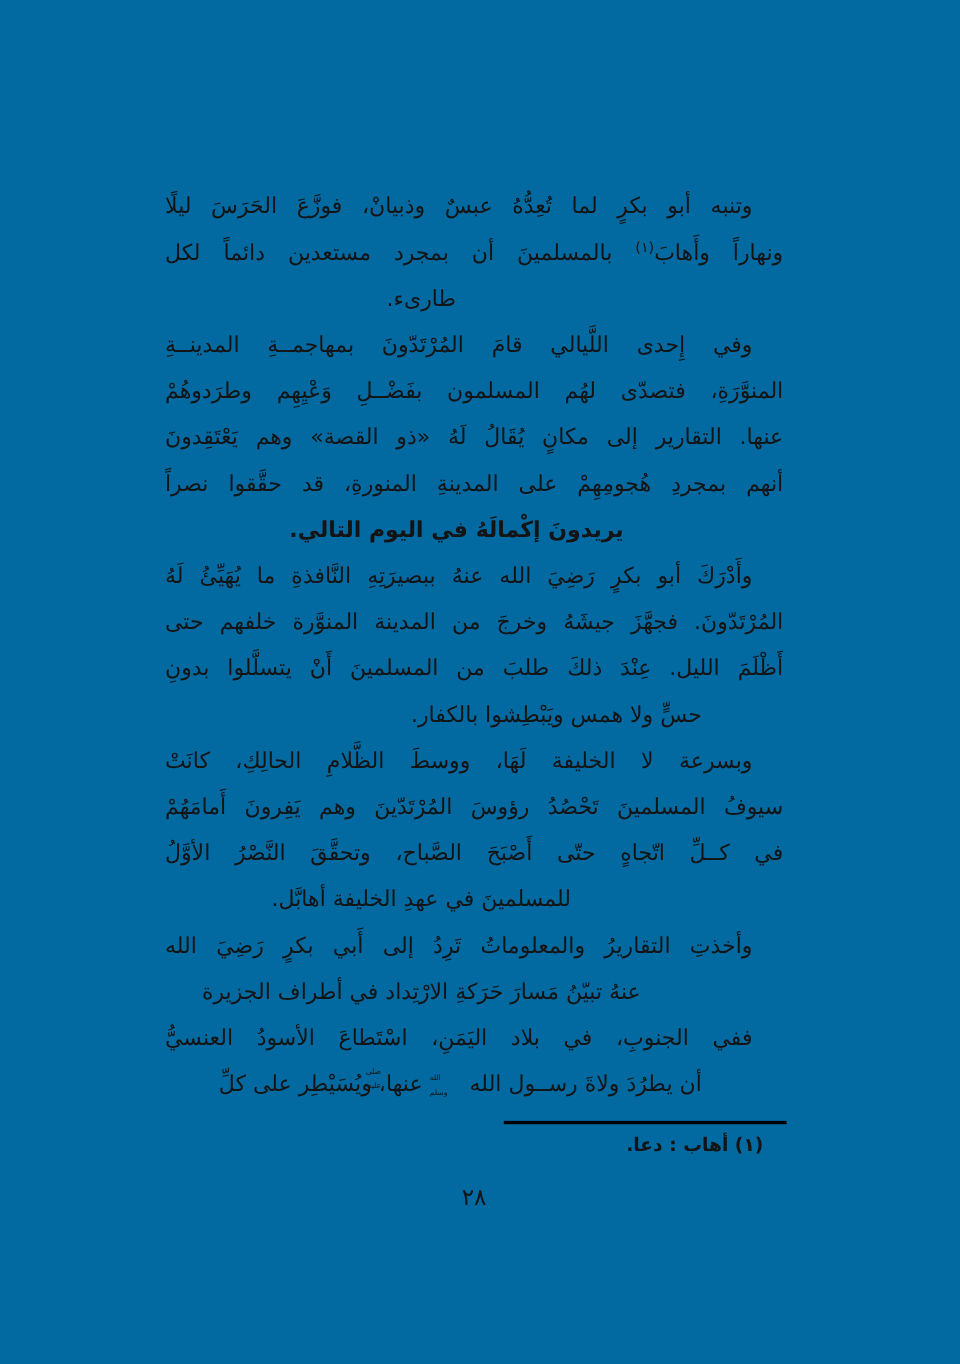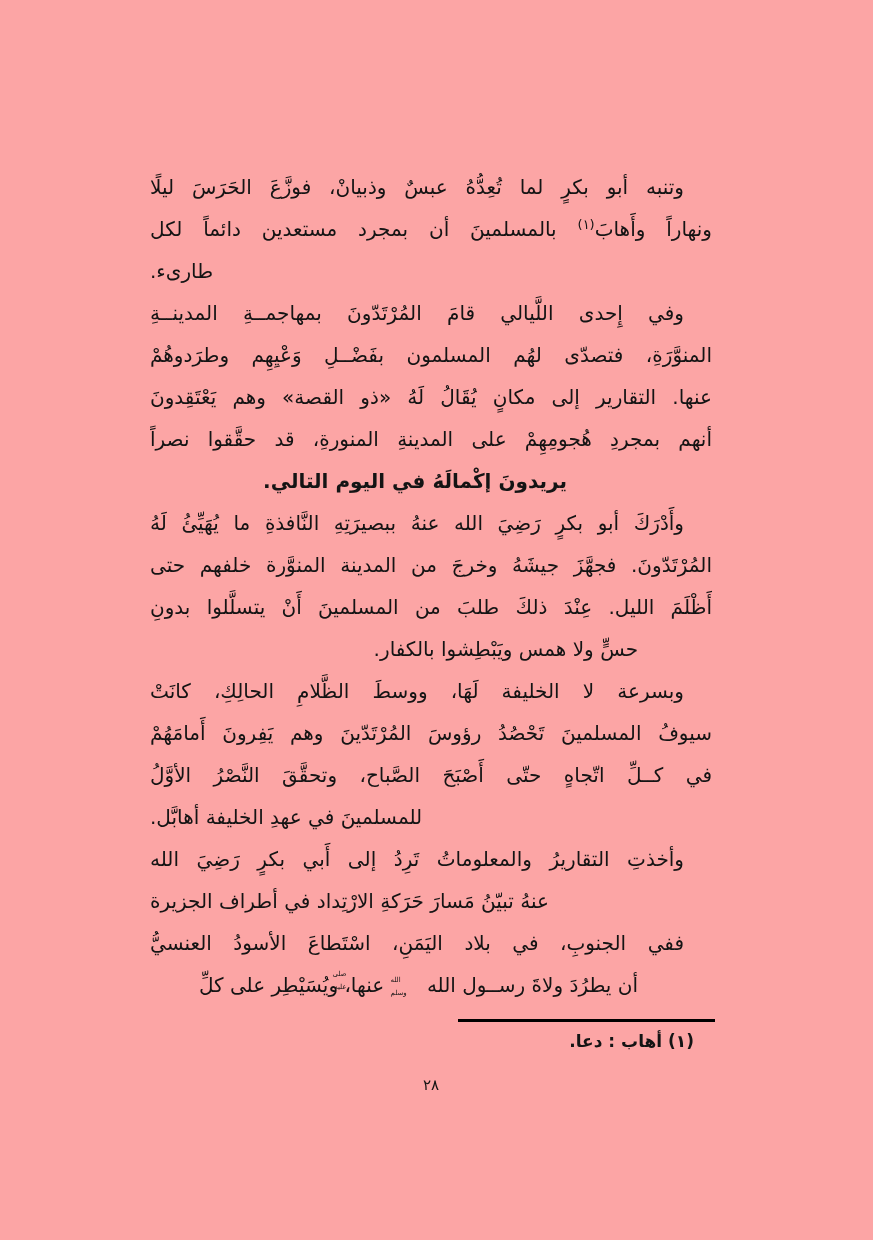--- a/index.html
+++ b/index.html
@@ -11,21 +11,21 @@
     height: 1240px;
     background: #ffffff;
     position: relative;
     overflow: hidden;
     font-family: "DejaVu Sans", sans-serif;
     color: #141414;
   }
   .page {
     position: absolute;
     inset: 0;
-    background: #fca5a5;
+    background: #0369a1;
   }
   .content {
     position: absolute;
     left: 150px;
     top: 166px;
     width: 562px;
     direction: rtl;
   }
   .para { margin: 0; padding: 0; }
   .line {
@@ -35,21 +35,21 @@
     overflow: hidden;
     white-space: normal;
   }
   
   .j { text-align: justify; text-align-last: justify; }
   
   .f { text-align: justify; text-align-last: justify; text-indent: 28px; }
   
   .l  { text-align: center; text-indent: 32px; font-weight: bold; }
   .l2 { text-align: right; text-indent: 74px; }
-  .s  { text-align: left; text-indent: 96px; }
+  .s  { text-align: center; text-indent: 96px; }
   sup.fnmark {
     font-size: 13px;
     line-height: 0;
     vertical-align: 7px;
   }
   .saw {
     display: inline-block;
     direction: rtl;
     width: 30px;
     font-size: 7px;
@@ -80,21 +80,21 @@
     font-size: 17px;
     line-height: 30px;
   }
   .footnote .inner { padding-right: 18px; display: block; font-weight: bold; }
   .page-number {
     position: absolute;
     left: 150px;
     top: 1076px;
     width: 562px;
     text-align: center;
-    font-size: 15px;
+    font-size: 21px;
     letter-spacing: 3px;
     direction: rtl;
   }
 </style>
 </head>
 <body>
 
 <div class="page">
 
   <div class="content">

